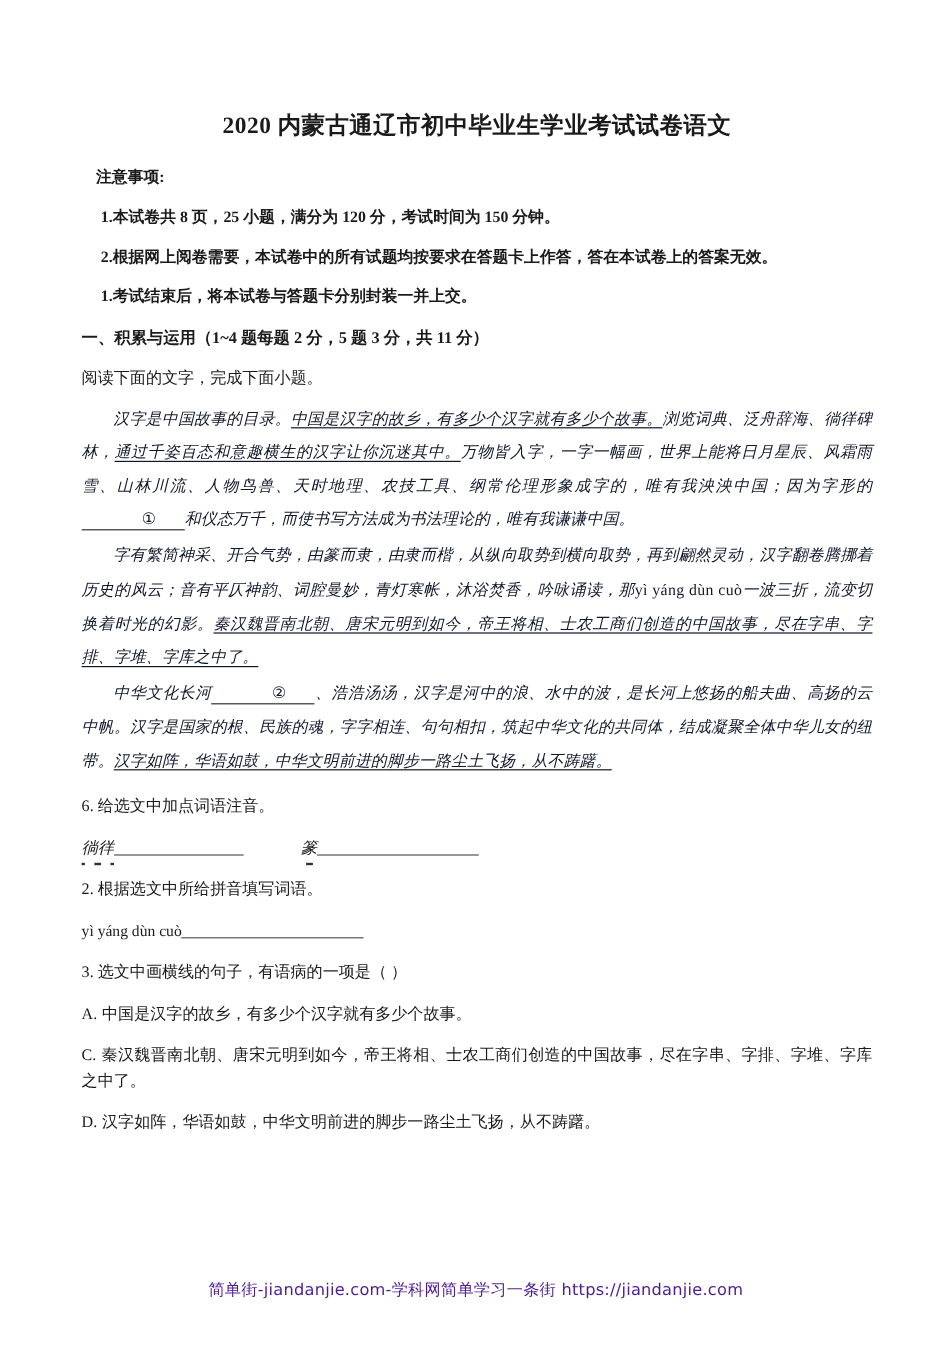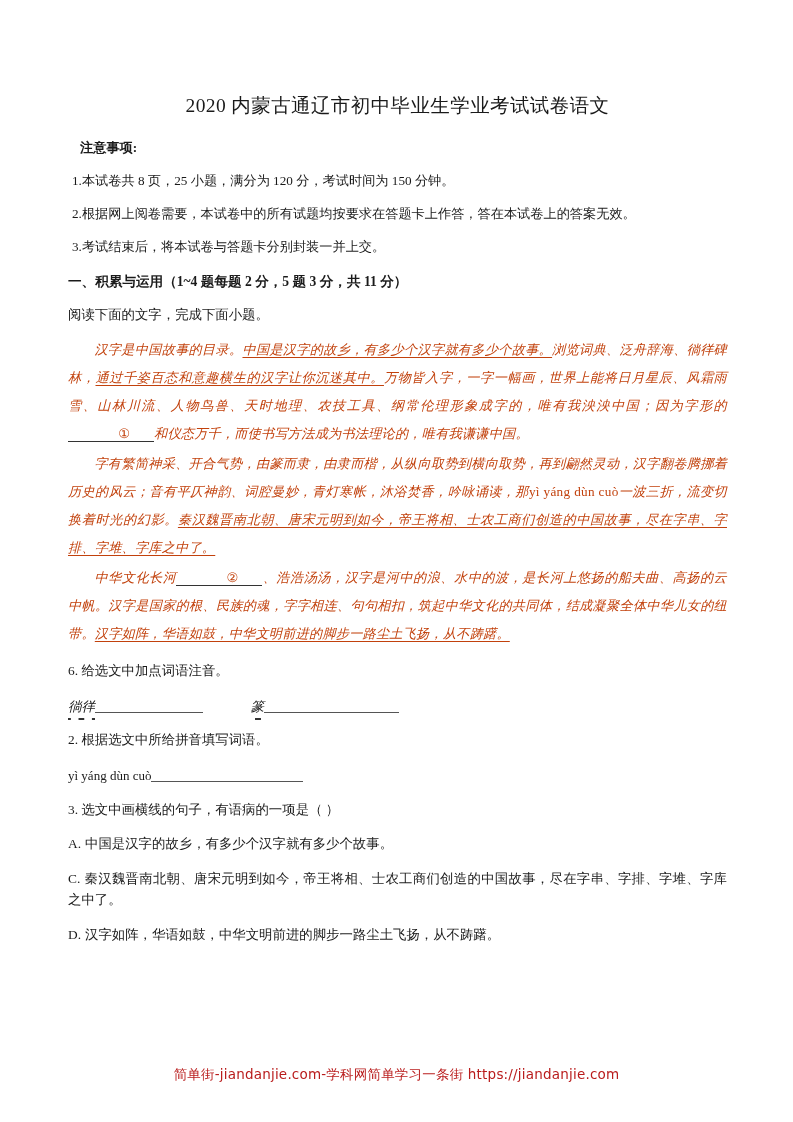--- a/index.html
+++ b/index.html
@@ -28,37 +28,37 @@
     position: absolute;
     left: 68px;
     top: 92px;
     width: 659px;
   }
 
   
   .doc-title {
     text-align: center;
     font-size: 19.5px;
-    font-weight: normal;
+    font-weight: bold;
     letter-spacing: 0.4px;
     margin: 0 0 20px 0;
     line-height: 1.4;
   }
 
   
   .notice-head {
     font-size: 13.2px;
     font-weight: bold;
     margin: 0 0 13px 12px;
     line-height: 1.4;
   }
   .notice-item {
     font-size: 13.2px;
-    font-weight: normal;
-    margin: 0 0 14px 4px;
+    font-weight: bold;
+    margin: 0 0 14px 16px;
     line-height: 1.45;
   }
 
   
   .section-heading {
     font-size: 13.6px;
     font-weight: bold;
     margin: 16px 0 13px 0;
     line-height: 1.45;
   }
@@ -74,21 +74,21 @@
   .passage {
     font-family: "DejaVu Serif", "Liberation Serif", serif;
     font-size: 13.2px;
     line-height: 2.12;
     text-align: justify;
     text-justify: inter-ideograph;
     text-indent: 2em;
     margin: 0 0 2px 0;
     font-style: italic;
     letter-spacing: 0.2px;
-    color: #c2410c;
+    color: #0f172a;
   }
 
   .u { 
     text-decoration: underline;
     text-underline-offset: 3px;
   }
 
   
   .blank-num {
     display: inline-block;
@@ -167,37 +167,37 @@
   }
 
   
   .footer {
     position: absolute;
     left: 0;
     top: 1066px;
     width: 793px;
     text-align: center;
     font-size: 13.5px;
-    color: #b91c1c;
+    color: #4c1d95;
     font-family: "DejaVu Sans", "Liberation Sans", sans-serif;
     letter-spacing: 0.2px;
   }
 </style>
 </head>
 <body>
 
 <div class="page">
   <div class="content">
 
     <h1 class="doc-title">2020 内蒙古通辽市初中毕业生学业考试试卷语文</h1>
 
     <div class="notice-head">注意事项:</div>
     <div class="notice-item">1.本试卷共 8 页，25 小题，满分为 120 分，考试时间为 150 分钟。</div>
     <div class="notice-item">2.根据网上阅卷需要，本试卷中的所有试题均按要求在答题卡上作答，答在本试卷上的答案无效。</div>
-    <div class="notice-item">3.考试结束后，将本试卷与答题卡分别封装一并上交。</div>
+    <div class="notice-item">1.考试结束后，将本试卷与答题卡分别封装一并上交。</div>
 
     <div class="section-heading">一、积累与运用（1~4 题每题 2 分，5 题 3 分，共 11 分）</div>
     <div class="instruction">阅读下面的文字，完成下面小题。</div>
 
     <p class="passage"><span>汉字是中国故事的目录。</span><span class="u">中国是汉字的故乡，有多少个汉字就有多少个故事。</span><span>浏览词典、泛舟辞海、徜徉碑林，</span><span class="u">通过千姿百态和意趣横生的汉字让你沉迷其中。</span><span>万物皆入字，一字一幅画，世界上能将日月星辰、风霜雨雪、山林川流、人物鸟兽、天时地理、农技工具、纲常伦理形象成字的，唯有我泱泱中国；因为字形的</span><span class="blank-num">①</span><span>和仪态万千，而使书写方法成为书法理论的，唯有我谦谦中国。</span></p>
 
     <p class="passage"><span>字有繁简神采、开合气势，由篆而隶，由隶而楷，从纵向取势到横向取势，再到翩然灵动，汉字翻卷腾挪着历史的风云；音有平仄神韵、词腔曼妙，青灯寒帐，沐浴焚香，吟咏诵读，那</span><span class="pinyin">yì yáng dùn cuò</span><span>一波三折，流变切换着时光的幻影。</span><span class="u">秦汉魏晋南北朝、唐宋元明到如今，帝王将相、士农工商们创造的中国故事，尽在字串、字排、字堆、字库之中了。</span></p>
 
     <p class="passage"><span>中华文化长河</span><span class="blank-num">②</span><span>、浩浩汤汤，汉字是河中的浪、水中的波，是长河上悠扬的船夫曲、高扬的云中帆。汉字是国家的根、民族的魂，字字相连、句句相扣，筑起中华文化的共同体，结成凝聚全体中华儿女的纽带。</span><span class="u">汉字如阵，华语如鼓，中华文明前进的脚步一路尘土飞扬，从不踌躇。</span></p>
 

